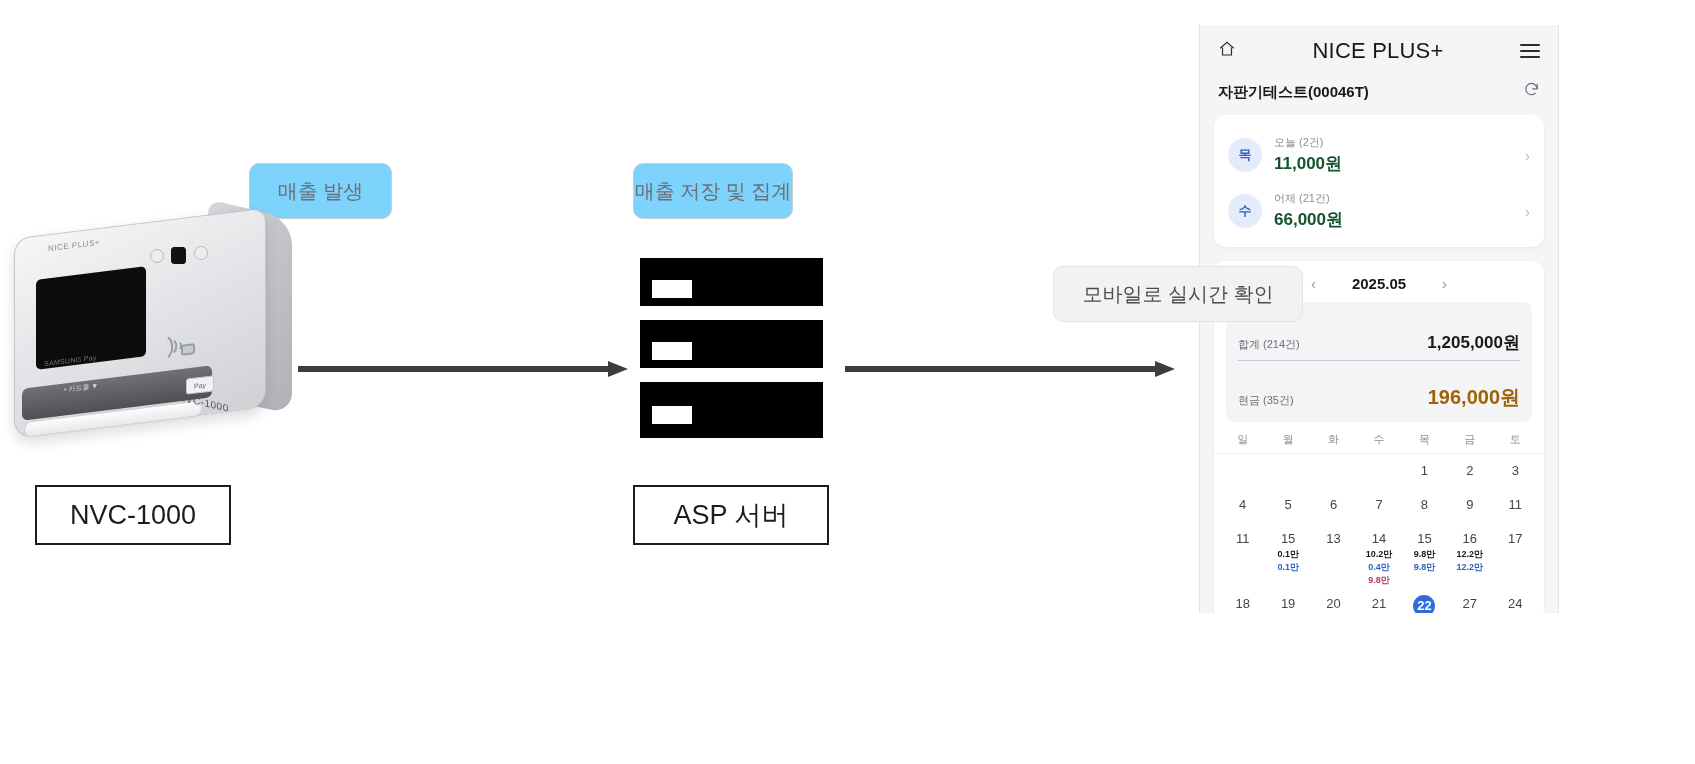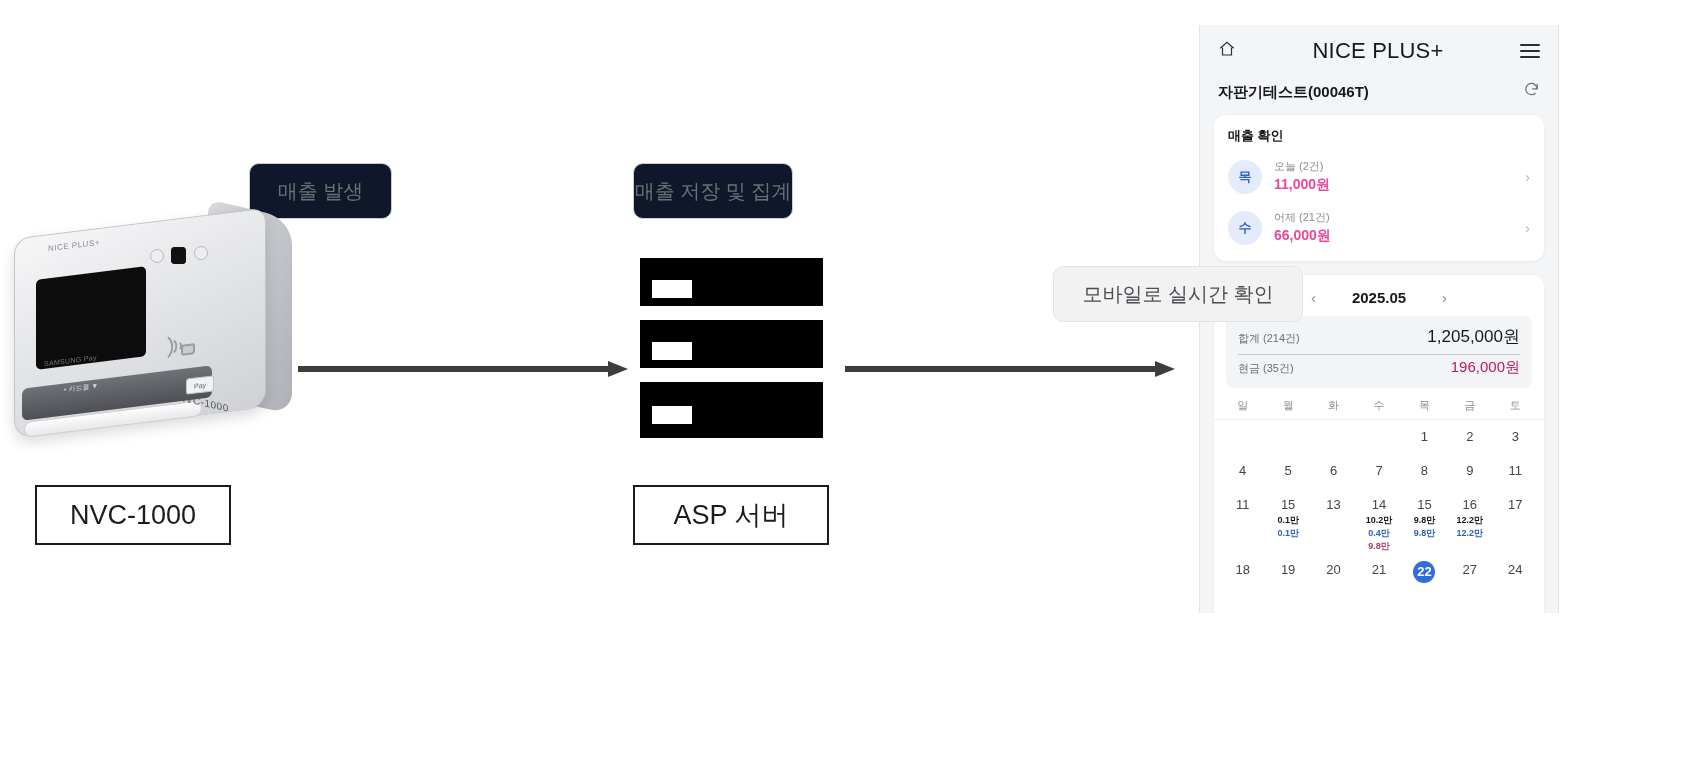--- a/index.html
+++ b/index.html
@@ -9,21 +9,21 @@
     font-family: "Liberation Sans", "DejaVu Sans", sans-serif;
     overflow: hidden;
   }
   #stage { position: relative; width: 1695px; height: 764px; }
 
   
   .flow-pill {
     position: absolute;
     border: 1px solid #c9ccd1;
     border-radius: 10px;
-    background: #0f172a;
+    background: #7dd3fc;
     color: #6b6f76;
     font-size: 20px;
     display: flex; align-items: center; justify-content: center;
     white-space: nowrap;
   }
   #pill-sale   { left: 249px; top: 163px; width: 143px; height: 56px; }
   #pill-store  { left: 633px; top: 163px; width: 160px; height: 56px; }
   #pill-mobile { left: 1053px; top: 266px; width: 250px; height: 56px;
                  background:#f2f2f3; border-color:#e2e3e5; color:#4a4d52; z-index: 40; }
 
@@ -164,43 +164,43 @@
     display: flex; align-items: center; padding: 8px 0; gap: 12px;
   }
   .sales-badge {
     width: 34px; height: 34px; border-radius: 50%;
     background: #e4ecfb; color: #2f61c4;
     display: flex; align-items: center; justify-content: center;
     font-size: 13px; font-weight: bold; flex: none;
   }
   .sales-text { flex: 1; }
   .sales-label { font-size: 11px; color: #8b8e94; margin-bottom: 2px; }
-  .sales-amount { font-size: 14px; font-weight: bold; color: #ec4899; }
+  .sales-amount { font-size: 17px; font-weight: bold; color: #14532d; }
   .sales-chev { color: #b4b7bc; font-size: 15px; }
 
   
   .cal-card {
     margin: 14px 14px 0 14px; background: #ffffff; border-radius: 12px;
     padding: 10px 0 0 0; box-shadow: 0 1px 3px rgba(0,0,0,.06);
     height: 360px; overflow: hidden;
   }
   .cal-nav {
     display: flex; align-items: center; justify-content: center; gap: 36px;
     padding: 4px 0 10px 0;
   }
   .cal-nav .nav-arrow { color: #8b8e94; font-size: 15px; }
   .cal-month { font-size: 15px; font-weight: bold; color: #17181b; }
 
   .cal-summary { background: #f3f4f5; margin: 0 12px; border-radius: 8px; padding: 6px 12px 8px 12px; }
-  .sum-row { display: flex; align-items: baseline; justify-content: space-between; padding: 3px 0; }
+  .sum-row { display: flex; align-items: baseline; justify-content: space-between; padding: 3px 0; margin-top: 20px; }
   .sum-row.total { border-bottom: 1px solid #c3c8d4; padding-bottom: 6px; }
   .sum-label { font-size: 11px; color: #6b6f76; }
-  .sum-value { font-size: 17px; font-weight: normal; color: #17181b; text-align: right; }
+  .sum-value { font-size: 17px; font-weight: bold; color: #17181b; text-align: right; }
   .sum-value.credit { font-size: 15px; color: #2f61c4; }
-  .sum-value.cash   { font-size: 15px; color: #be185d; }
+  .sum-value.cash   { font-size: 20px; color: #a16207; }
   .sum-row.sub .sum-label { font-size: 11px; }
 
   .cal-weekdays {
     display: grid; grid-template-columns: repeat(7, 1fr);
     padding: 10px 6px 6px 6px; border-bottom: 1px solid #eceef0;
   }
   .cal-weekdays div { text-align: center; font-size: 11px; color: #8b8e94; }
   .cal-grid { display: grid; grid-template-columns: repeat(7, 1fr); padding: 0 6px; }
   .cal-cell { min-height: 34px; padding-top: 8px; text-align: center; }
   .cal-daynum { font-size: 13px; color: #43464c; line-height: 18px; }
@@ -297,21 +297,20 @@
       <div class="ph-store-name">자판기테스트(00046T)</div>
       <div class="ph-refresh">
         <svg width="17" height="17" viewBox="0 0 24 24" fill="none" stroke="#6b6f76" stroke-width="1.7">
           <path d="M20 11a8 8 0 1 0-2.3 6"></path>
             <path d="M20 4v7h-7"></path>
         </svg>
       </div>
     </div>
 
     <div class="ph-card">
-      <div class="ph-card-title">매출 확인</div>
 
       <div class="sales-row">
         <div class="sales-badge">목</div>
         <div class="sales-text">
           <div class="sales-label">오늘 (2건)</div>
           <div class="sales-amount">11,000원</div>
         </div>
         <div class="sales-chev">›</div>
       </div>
 

